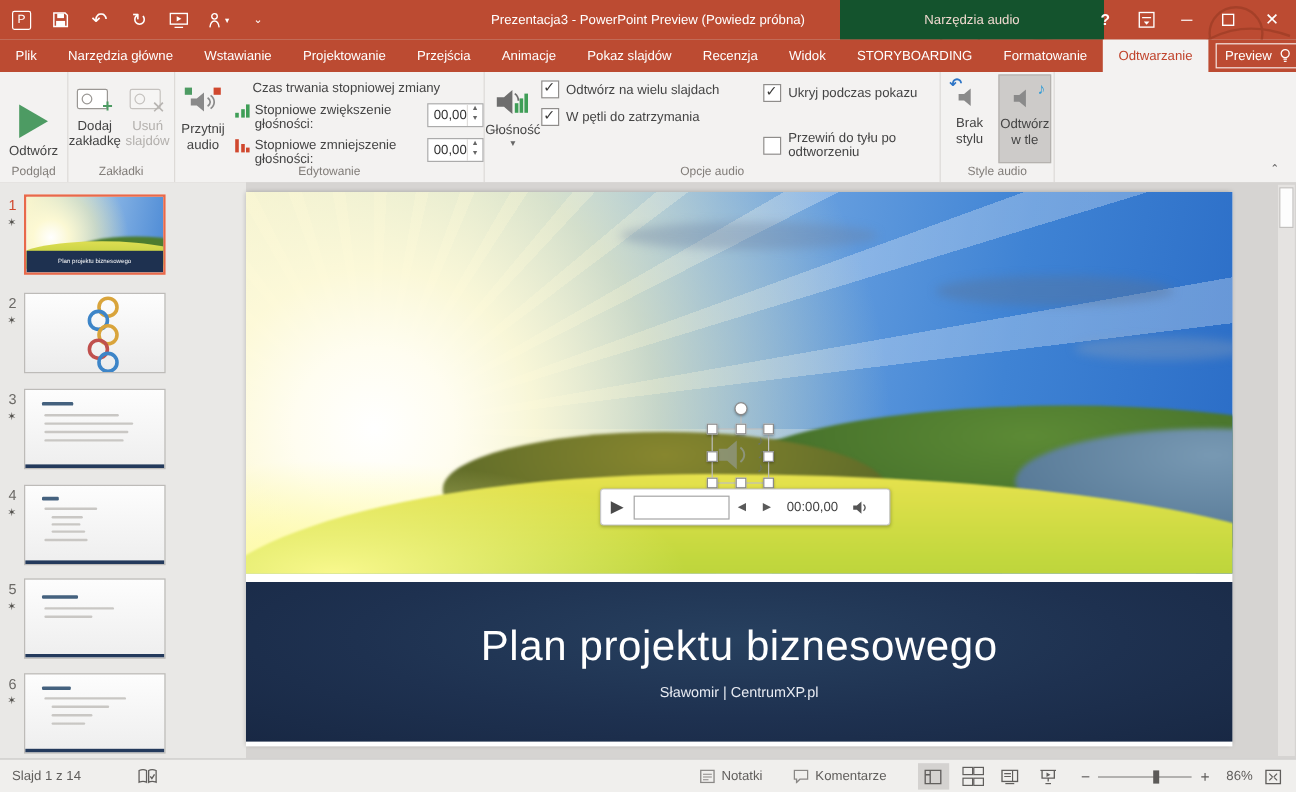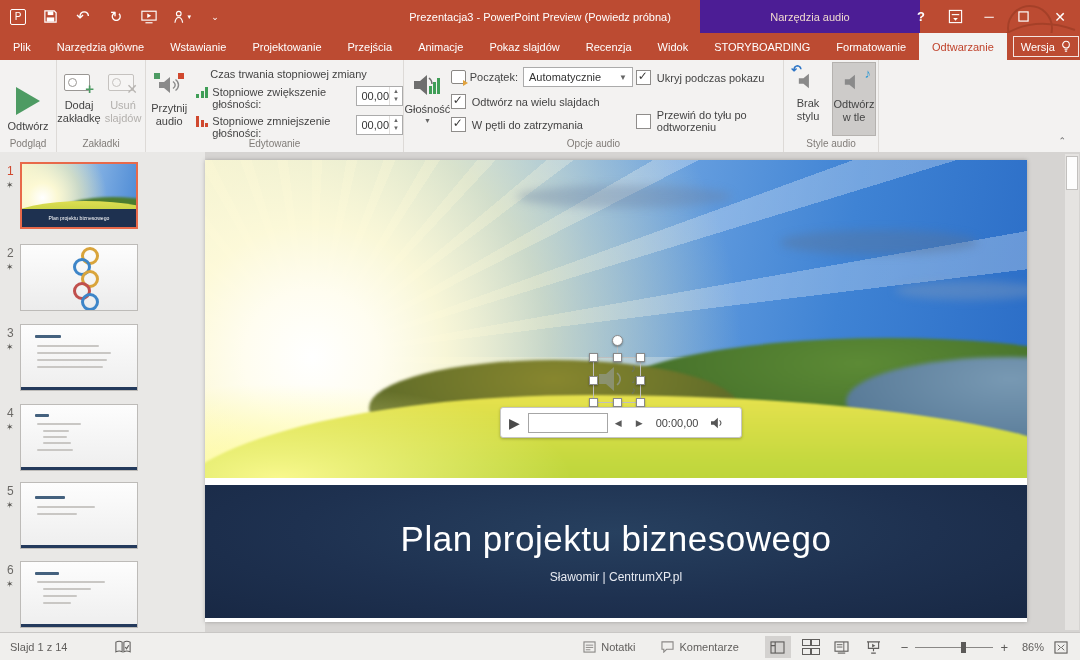--- a/index.html
+++ b/index.html
@@ -2,21 +2,21 @@
 <html><head>
 <meta charset="utf-8">
 <style>
   html,body{margin:0;padding:0;}
   body{font-family:"Liberation Sans","DejaVu Sans",sans-serif;-webkit-font-smoothing:antialiased;}
   .app{position:relative;width:1080px;height:660px;background:#D6D4D2;overflow:hidden;font-size:11px;color:#444;}
 
   
   .titlebar{position:absolute;left:0;top:0;width:1080px;height:33px;background:#BC4B32;}
   .doodle{position:absolute;right:0;top:0;width:400px;height:60px;opacity:.35;pointer-events:none;}
-  .ctxgroup{position:absolute;left:700px;top:0;width:220px;height:33px;background:#4c1d95;display:flex;align-items:center;justify-content:center;}
+  .ctxgroup{position:absolute;left:700px;top:0;width:220px;height:33px;background:#14532d;display:flex;align-items:center;justify-content:center;}
   .ctxgroup span{color:#EFD9CF;font-size:11px;}
   .qat{position:absolute;left:10px;top:0;height:33px;display:flex;align-items:center;gap:15px;color:#fff;}
   .qat .qbtn{width:18px;height:18px;display:flex;align-items:center;justify-content:center;font-size:14px;color:#fff;}
   .wintitle{position:absolute;left:0;top:0;width:100%;height:33px;display:flex;align-items:center;justify-content:center;color:#fff;font-size:11px;pointer-events:none;}
   .winbtns{position:absolute;right:0;top:0;height:33px;display:flex;align-items:center;}
   .winbtn{width:34px;height:33px;display:flex;align-items:center;justify-content:center;color:#fff;font-size:13px;}
   .winbtn svg{display:block;}
 
   
   .tabrow{position:absolute;left:0;top:33px;width:1080px;height:27px;background:#BC4B32;display:flex;align-items:stretch;}
@@ -210,21 +210,21 @@
     <span class="tab">Projektowanie</span>
     <span class="tab">Przejścia</span>
     <span class="tab">Animacje</span>
     <span class="tab">Pokaz slajdów</span>
     <span class="tab">Recenzja</span>
     <span class="tab">Widok</span>
     <span class="tab">STORYBOARDING</span>
     <span class="tab">Formatowanie</span>
     <span class="tab active">Odtwarzanie</span>
     <span class="tellme">
-      <span>Wersja</span>
+      <span>Preview</span>
       <svg width="10" height="13" viewBox="0 0 10 14">
           <circle cx="5" cy="5" r="3.6" fill="none" stroke="#fff" stroke-width="1.2"></circle>
           <path d="M3.4 10h3.2M3.8 12h2.4" stroke="#fff" stroke-width="1.2"></path>
         </svg>
     </span>
 
     <span class="smiley"></span>
   </div>
 
   <div class="ribbon">
@@ -307,28 +307,20 @@
               <rect x="24" y="6" width="3" height="16" fill="#3F9E57"></rect>
               <path d="M1 9v8h6l7 6V3L7 9z" fill="#6e6e6e"></path>
               <path d="M16 6c2 1.5 3 3.5 3 6" stroke="#6e6e6e" fill="none" stroke-width="1.5"></path>
             </svg>
         </span>
         <span class="lbl">Głośność</span>
         <span style="font-size:7px;color:#666;margin-top:1px;">▼</span>
       </div>
       <div class="opt-cols">
         <div class="opt-col" style="width:218px;">
-          <div class="startrow">
-            <span class="start-ic"></span>
-            <span>Początek:</span>
-            <span class="select">
-              <span>Automatycznie</span>
-              <span class="car">▼</span>
-            </span>
-          </div>
           <div class="cbrow">
             <span class="checkbox checked"></span>
             <span>Odtwórz na wielu slajdach</span>
           </div>
           <div class="cbrow">
             <span class="checkbox checked"></span>
             <span>W pętli do zatrzymania</span>
           </div>
         </div>
         <div class="opt-col" style="padding-top:3px;">

